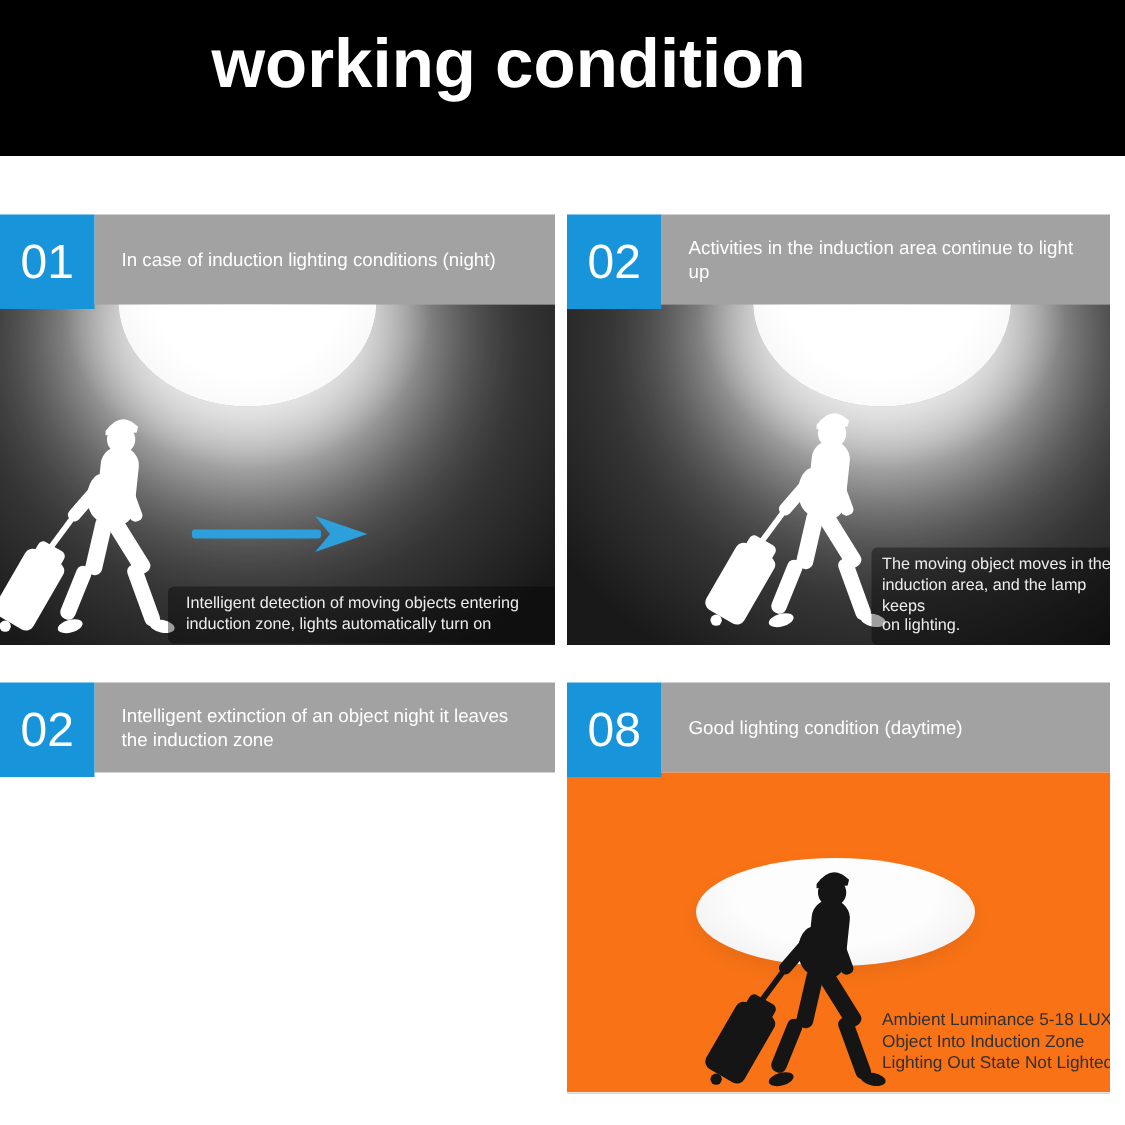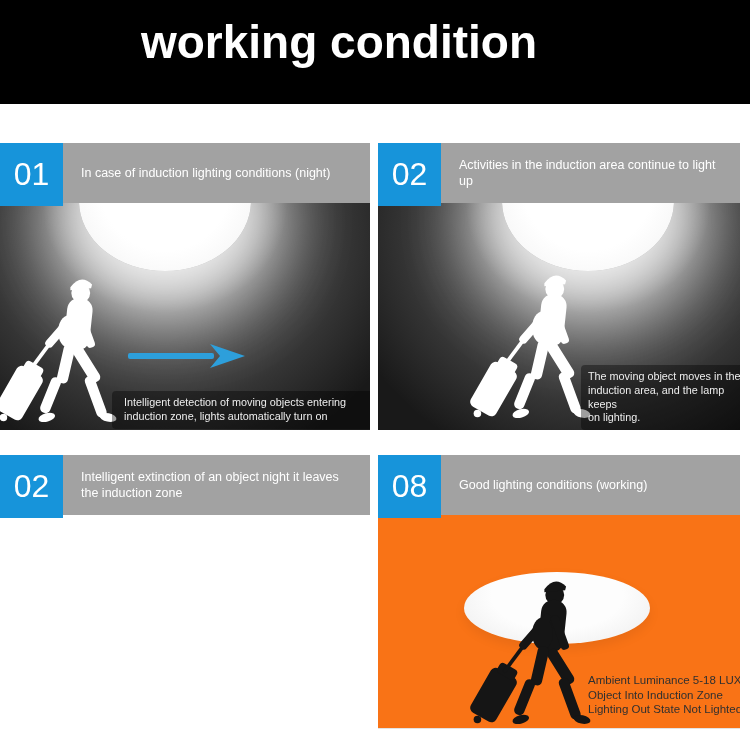--- a/index.html
+++ b/index.html
@@ -187,21 +187,21 @@
     <div class="panel-header">
       <div class="num-badge">02</div>
       <div class="title-bar">Intelligent extinction of an object night it leaves
 the induction zone</div>
     </div>
   </section>
 
   <section class="panel row2 p4">
     <div class="panel-header">
       <div class="num-badge">08</div>
-      <div class="title-bar">Good lighting conditions (working)</div>
+      <div class="title-bar">Good lighting condition (daytime)</div>
     </div>
     <div class="panel-body body-light">
       <div class="lamp lamp-off"></div>
       <svg class="person person-black" viewBox="0 0 140 160">
           <use href="#walker"></use>
         </svg>
       <div class="caption">Ambient Luminance 5-18 LUX
 Object Into Induction Zone
 Lighting Out State Not Lighted</div>
     </div>

